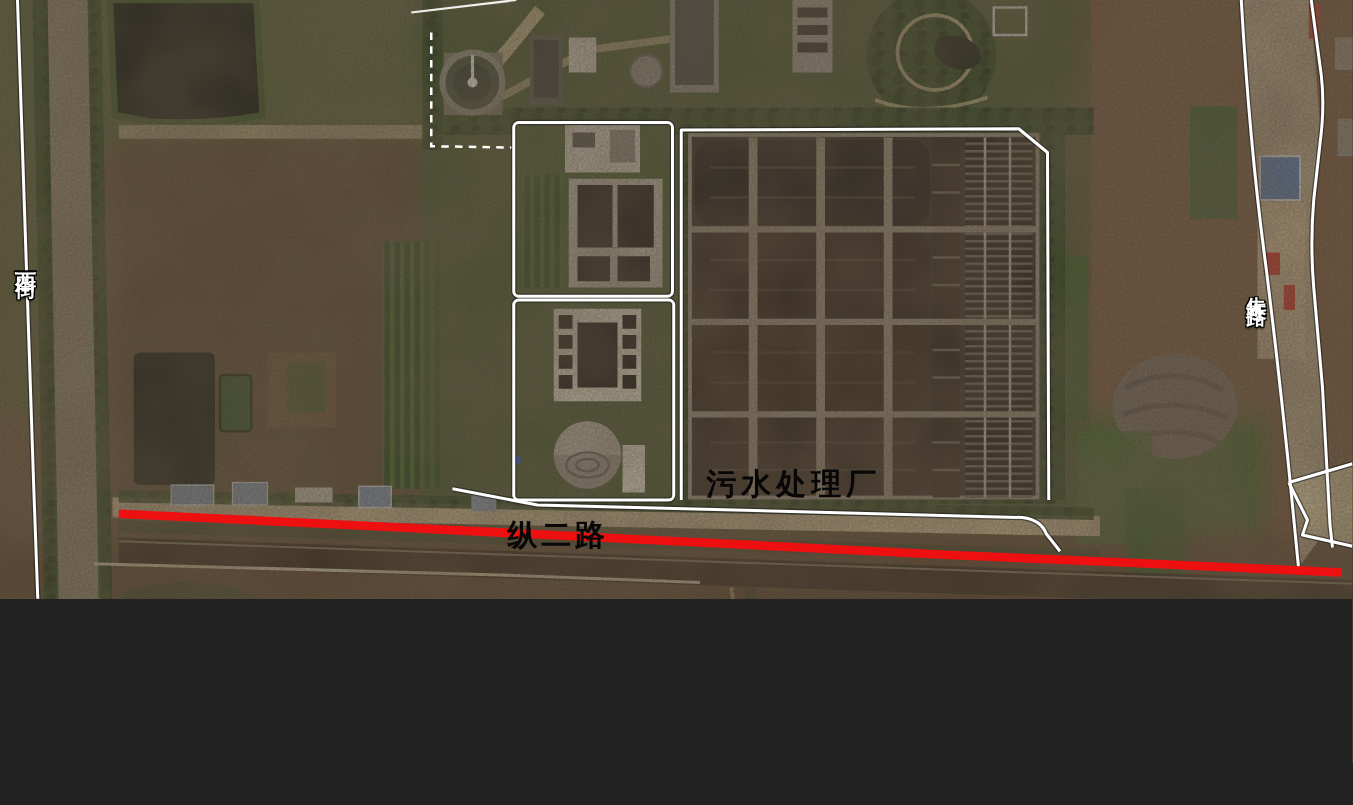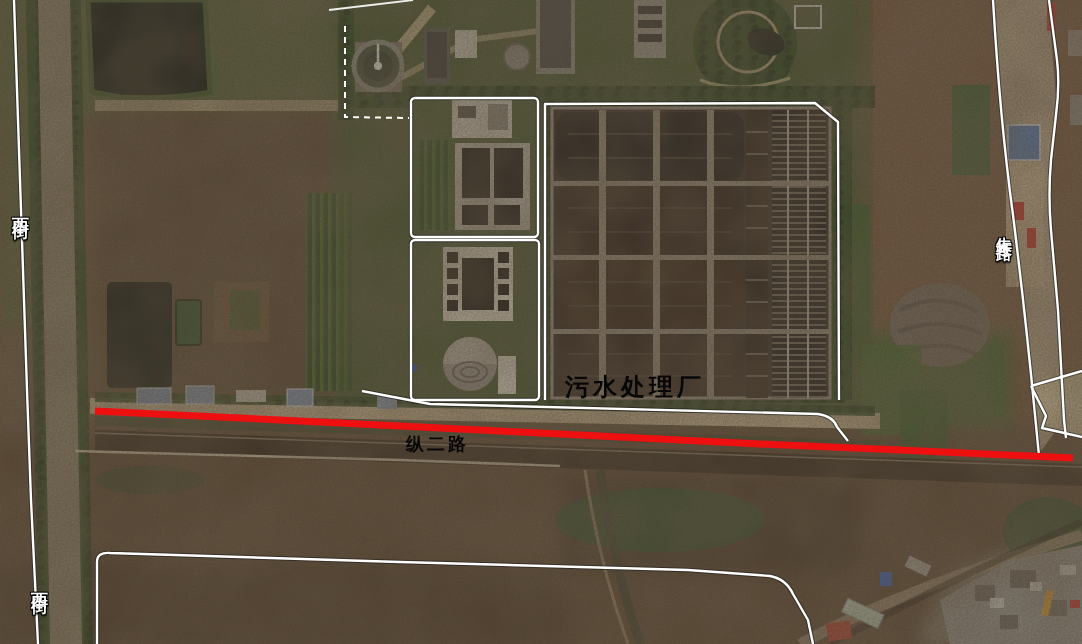--- a/index.html
+++ b/index.html
@@ -1,16 +1,16 @@
 <!DOCTYPE html>
 <html><head>
 <meta charset="utf-8">
 <style>
   html,body{margin:0;padding:0;background:#222;}
-  #map-root{position:relative;width:1082px;height:644px;overflow:hidden;
+  #map-root{position:relative;width:1082px;height:479px;overflow:hidden;
     font-family:"Liberation Sans", sans-serif;cursor:grab;}
   #map-root svg{position:absolute;left:0;top:0;}
   .map-label{position:absolute;white-space:nowrap;pointer-events:none;}
   .lbl-light{color:#ffffff;font-weight:bold;
     text-shadow:-1px -1px 0 #000,1px -1px 0 #000,-1px 1px 0 #000,1px 1px 0 #000,0 2px 2px #000;}
   .lbl-vert{writing-mode:vertical-rl;text-orientation:upright;letter-spacing:4px;}
   .lbl-dark{color:#070707;font-weight:bold;}
 </style>
 </head>
 <body>
@@ -270,14 +270,14 @@
     <path d="M329,10 L413,0" stroke="#ffffff" stroke-width="1.8" opacity="0.9"></path>
   </g>
 
   <polyline points="95,411 300,421 520,432 760,444 900,450 1073,458" fill="none" stroke="#ee1010" stroke-width="7" stroke-linecap="butt"></polyline>
 </svg>
 
 <div class="map-label lbl-light lbl-vert" style="left:9px;top:204px;font-size:17px;">西街</div>
 <div class="map-label lbl-light lbl-vert" style="left:28px;top:579px;font-size:17px;">西街</div>
 <div class="map-label lbl-light lbl-vert" style="left:993px;top:224px;font-size:16px;">朱圩路</div>
 <div class="map-label lbl-dark" style="left:565px;top:371px;font-size:24px;letter-spacing:4px;">污水处理厂</div>
-<div class="map-label lbl-dark" style="left:406px;top:432px;font-size:18px;letter-spacing:3px;">纵二路</div>
+<div class="map-label lbl-dark" style="left:406px;top:412px;font-size:24px;letter-spacing:3px;">纵二路</div>
 </div>
 
 </body></html>

